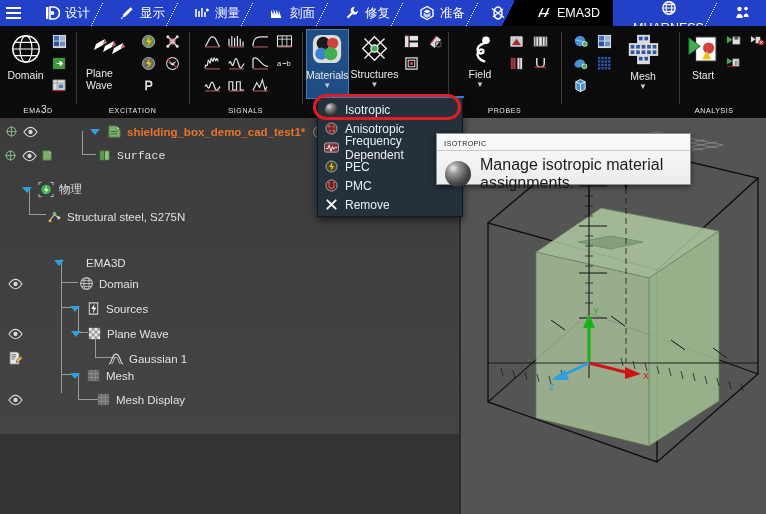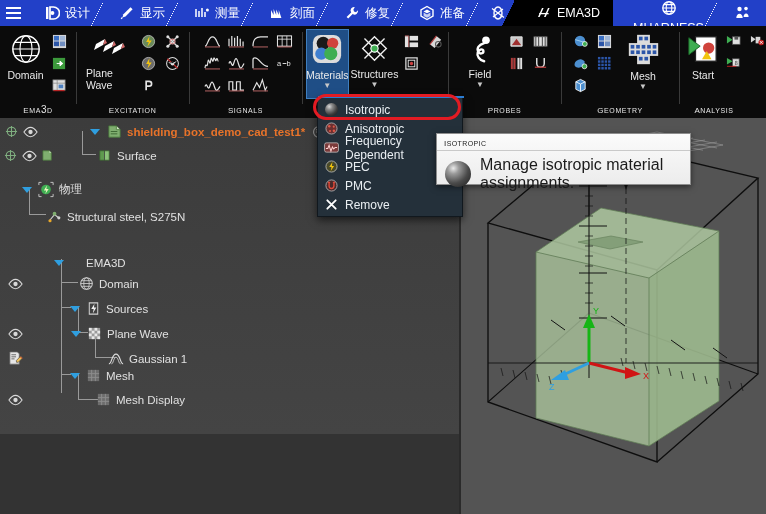--- a/index.html
+++ b/index.html
@@ -610,21 +610,20 @@
                   <rect x="28" y="19" width="4" height="4"></rect>
                 <rect x="13" y="26" width="4" height="4"></rect>
                   <rect x="19" y="26" width="4" height="4"></rect>
               </g>
             </svg>
           </span>
           <span class="lbl">Mesh</span>
           <span class="caret">▼</span>
         </div>
       </div>
-      <div class="glabel">Geometry</div>
     </div>
 
     <div class="rgroup" style="width:70px;justify-content:space-between;">
       <div class="gbody" style="padding-left:8px;">
         <div class="bigbtn" style="width:46px;">
           <span>
             <svg viewBox="0 0 34 34" width="32" height="32">
               <rect x="9" y="4" width="22" height="26" fill="#fff" stroke="#222" stroke-width="1.4"></rect>
               <path d="M2 5 14 14 2 23z" fill="#3fae52" stroke="#1c6b2a" stroke-width="1"></path>
               <circle cx="23" cy="16" r="6" fill="#d0433c"></circle>
@@ -734,21 +733,21 @@
             </svg>
           </span>
       </span>
       <span class="ticon" style="margin-left:40px;">
         <svg viewBox="0 0 16 16" width="15" height="15">
             <path d="M3 3h4.6v10H3z" fill="#5f9a4f"></path>
             <path d="M8.4 3H13v10H8.4z" fill="#8cc27a"></path>
             <path d="M3 3h10v10H3z" fill="none" stroke="#3c6632" stroke-width=".8"></path>
           </svg>
       </span>
-      <span class="tlabel" style="margin-left:5px;">Surface</span>
+      <span class="tlabel" style="margin-left:5px;font-family:Liberation Mono, monospace;">Surface</span>
     </div>
 
     <div class="trow" style="position:absolute;left:0;top:62px;width:460px;">
       <span class="gut"></span>
       <span class="tri" style="margin-left:-34px;"></span>
       <span class="ticon" style="margin-left:6px;">
         <svg viewBox="0 0 18 18" width="17" height="17">
             <g stroke="#cfcfcf" stroke-width="1" fill="none">
               <path d="M1 1h3M1 1v3M17 1h-3M17 1v3M1 17h3M1 17v-3M17 17h-3M17 17v-3"></path>
             </g>

